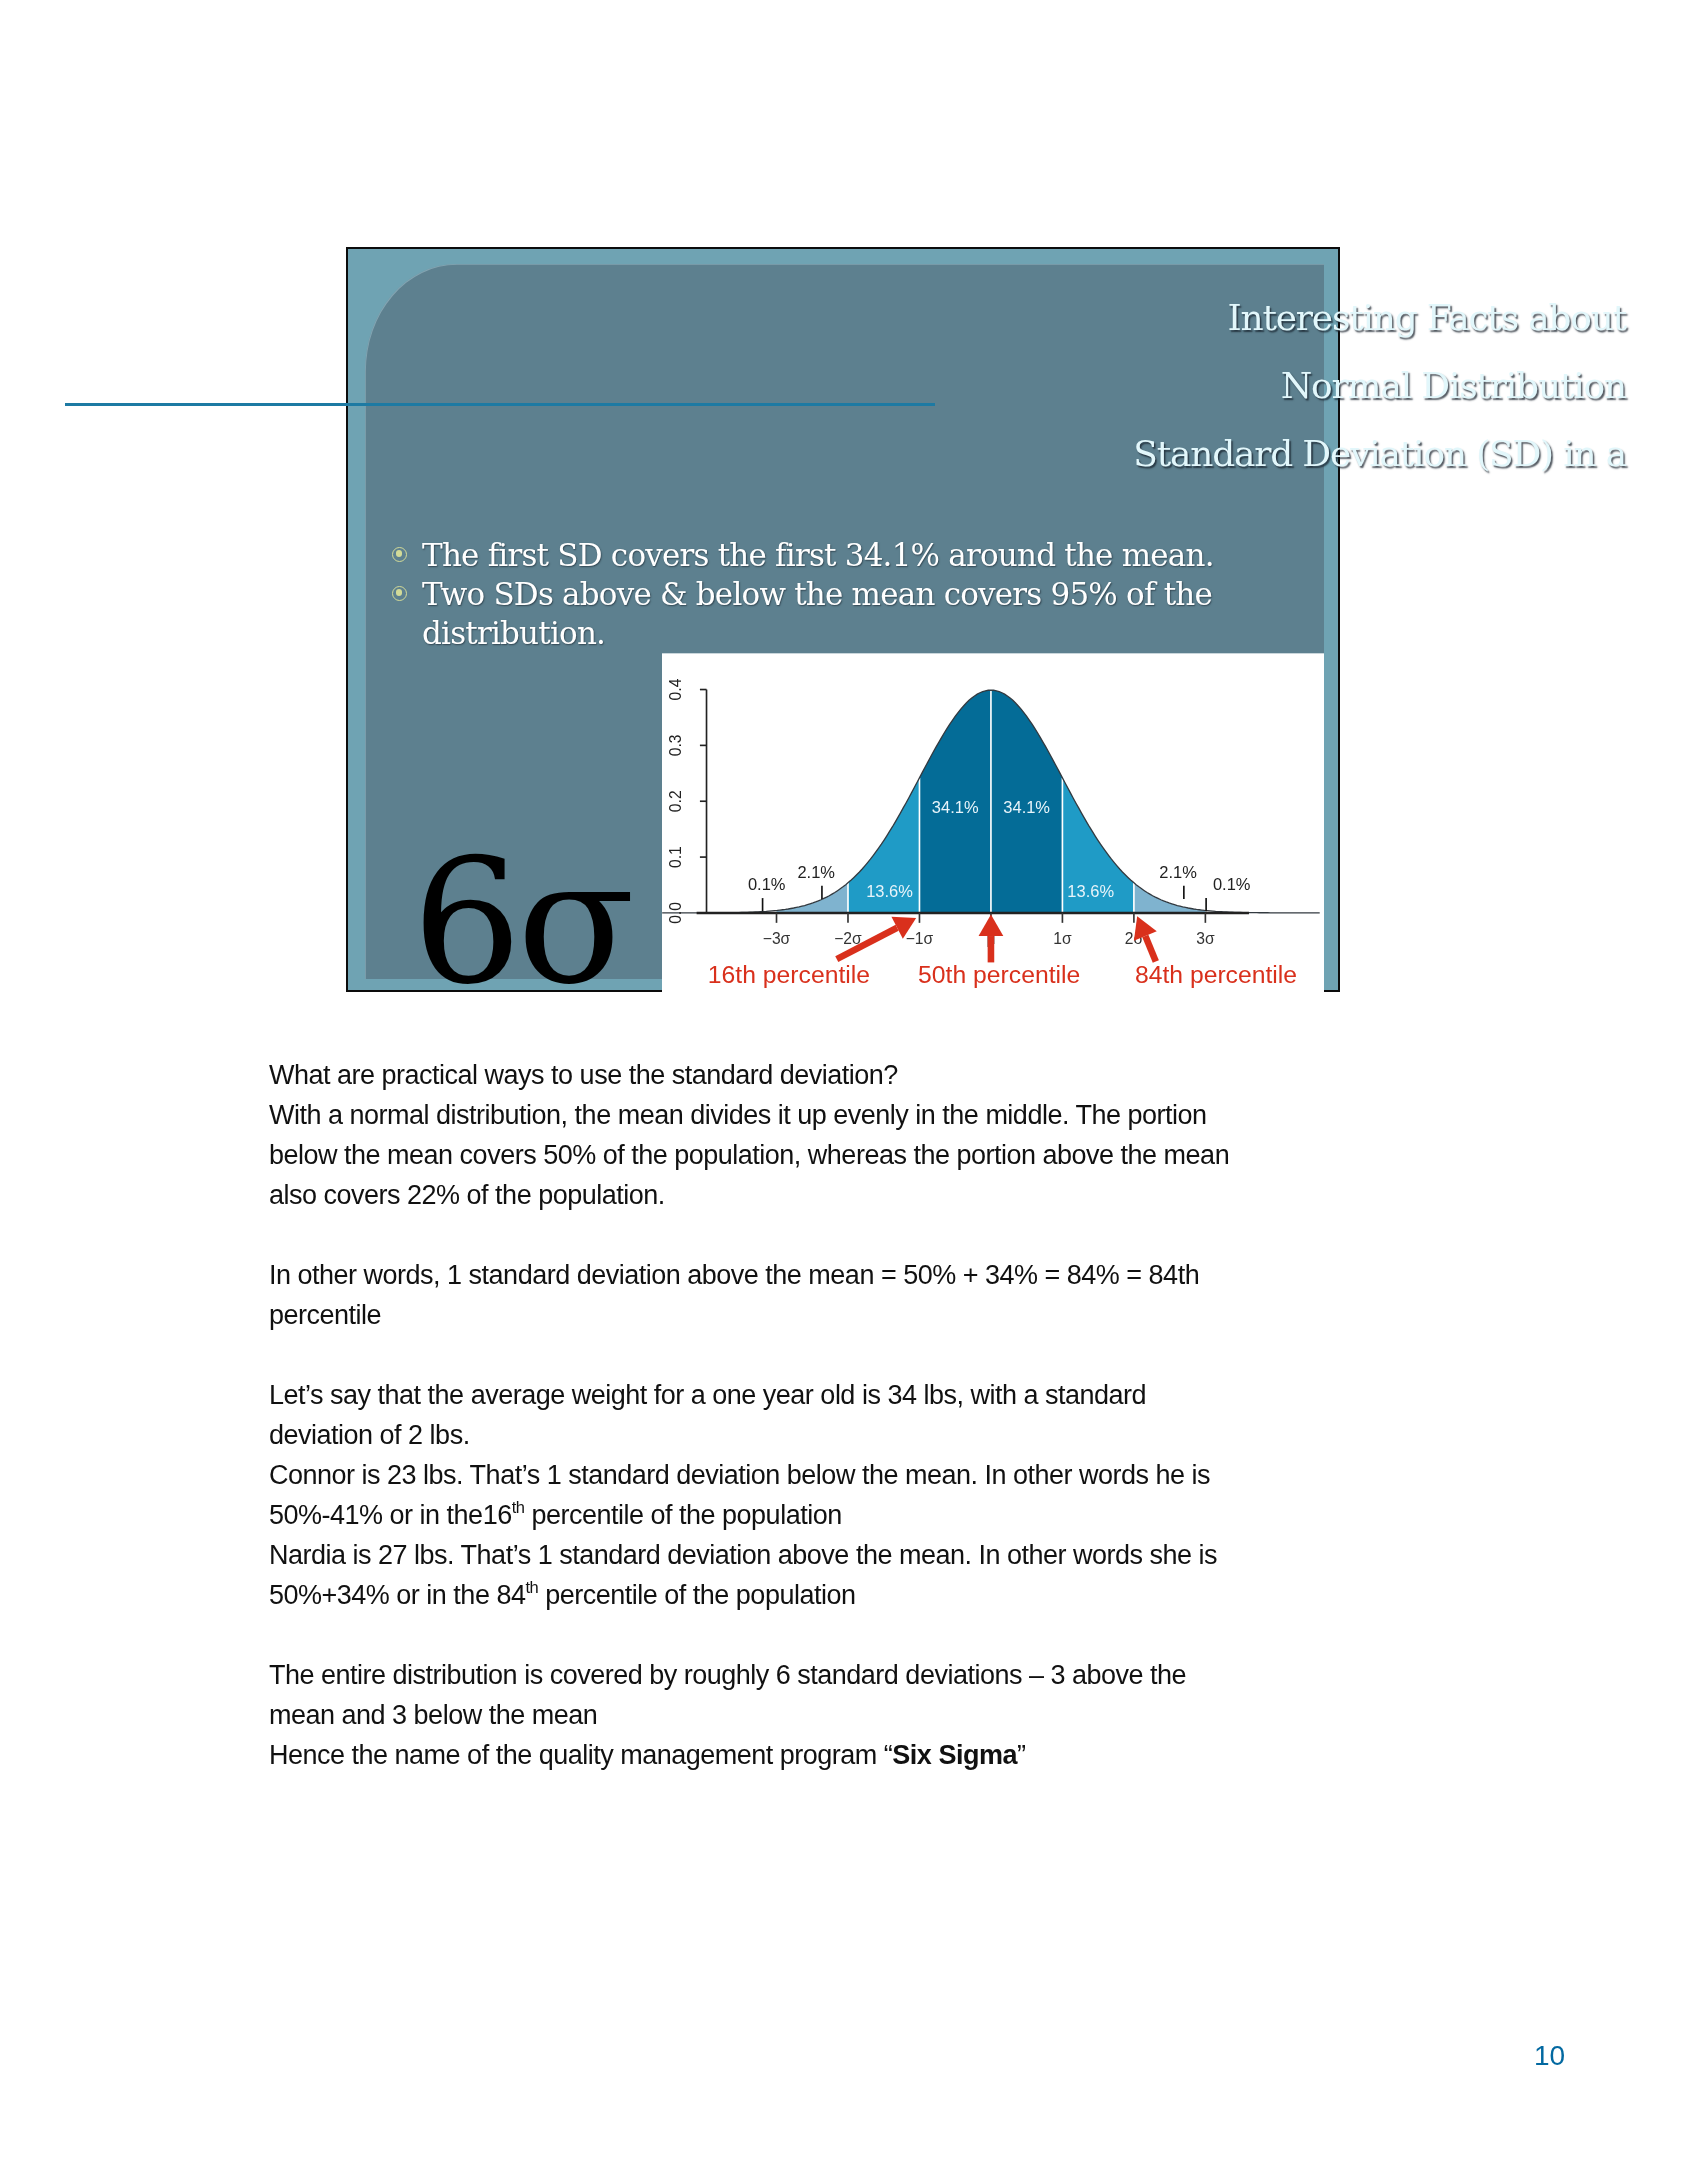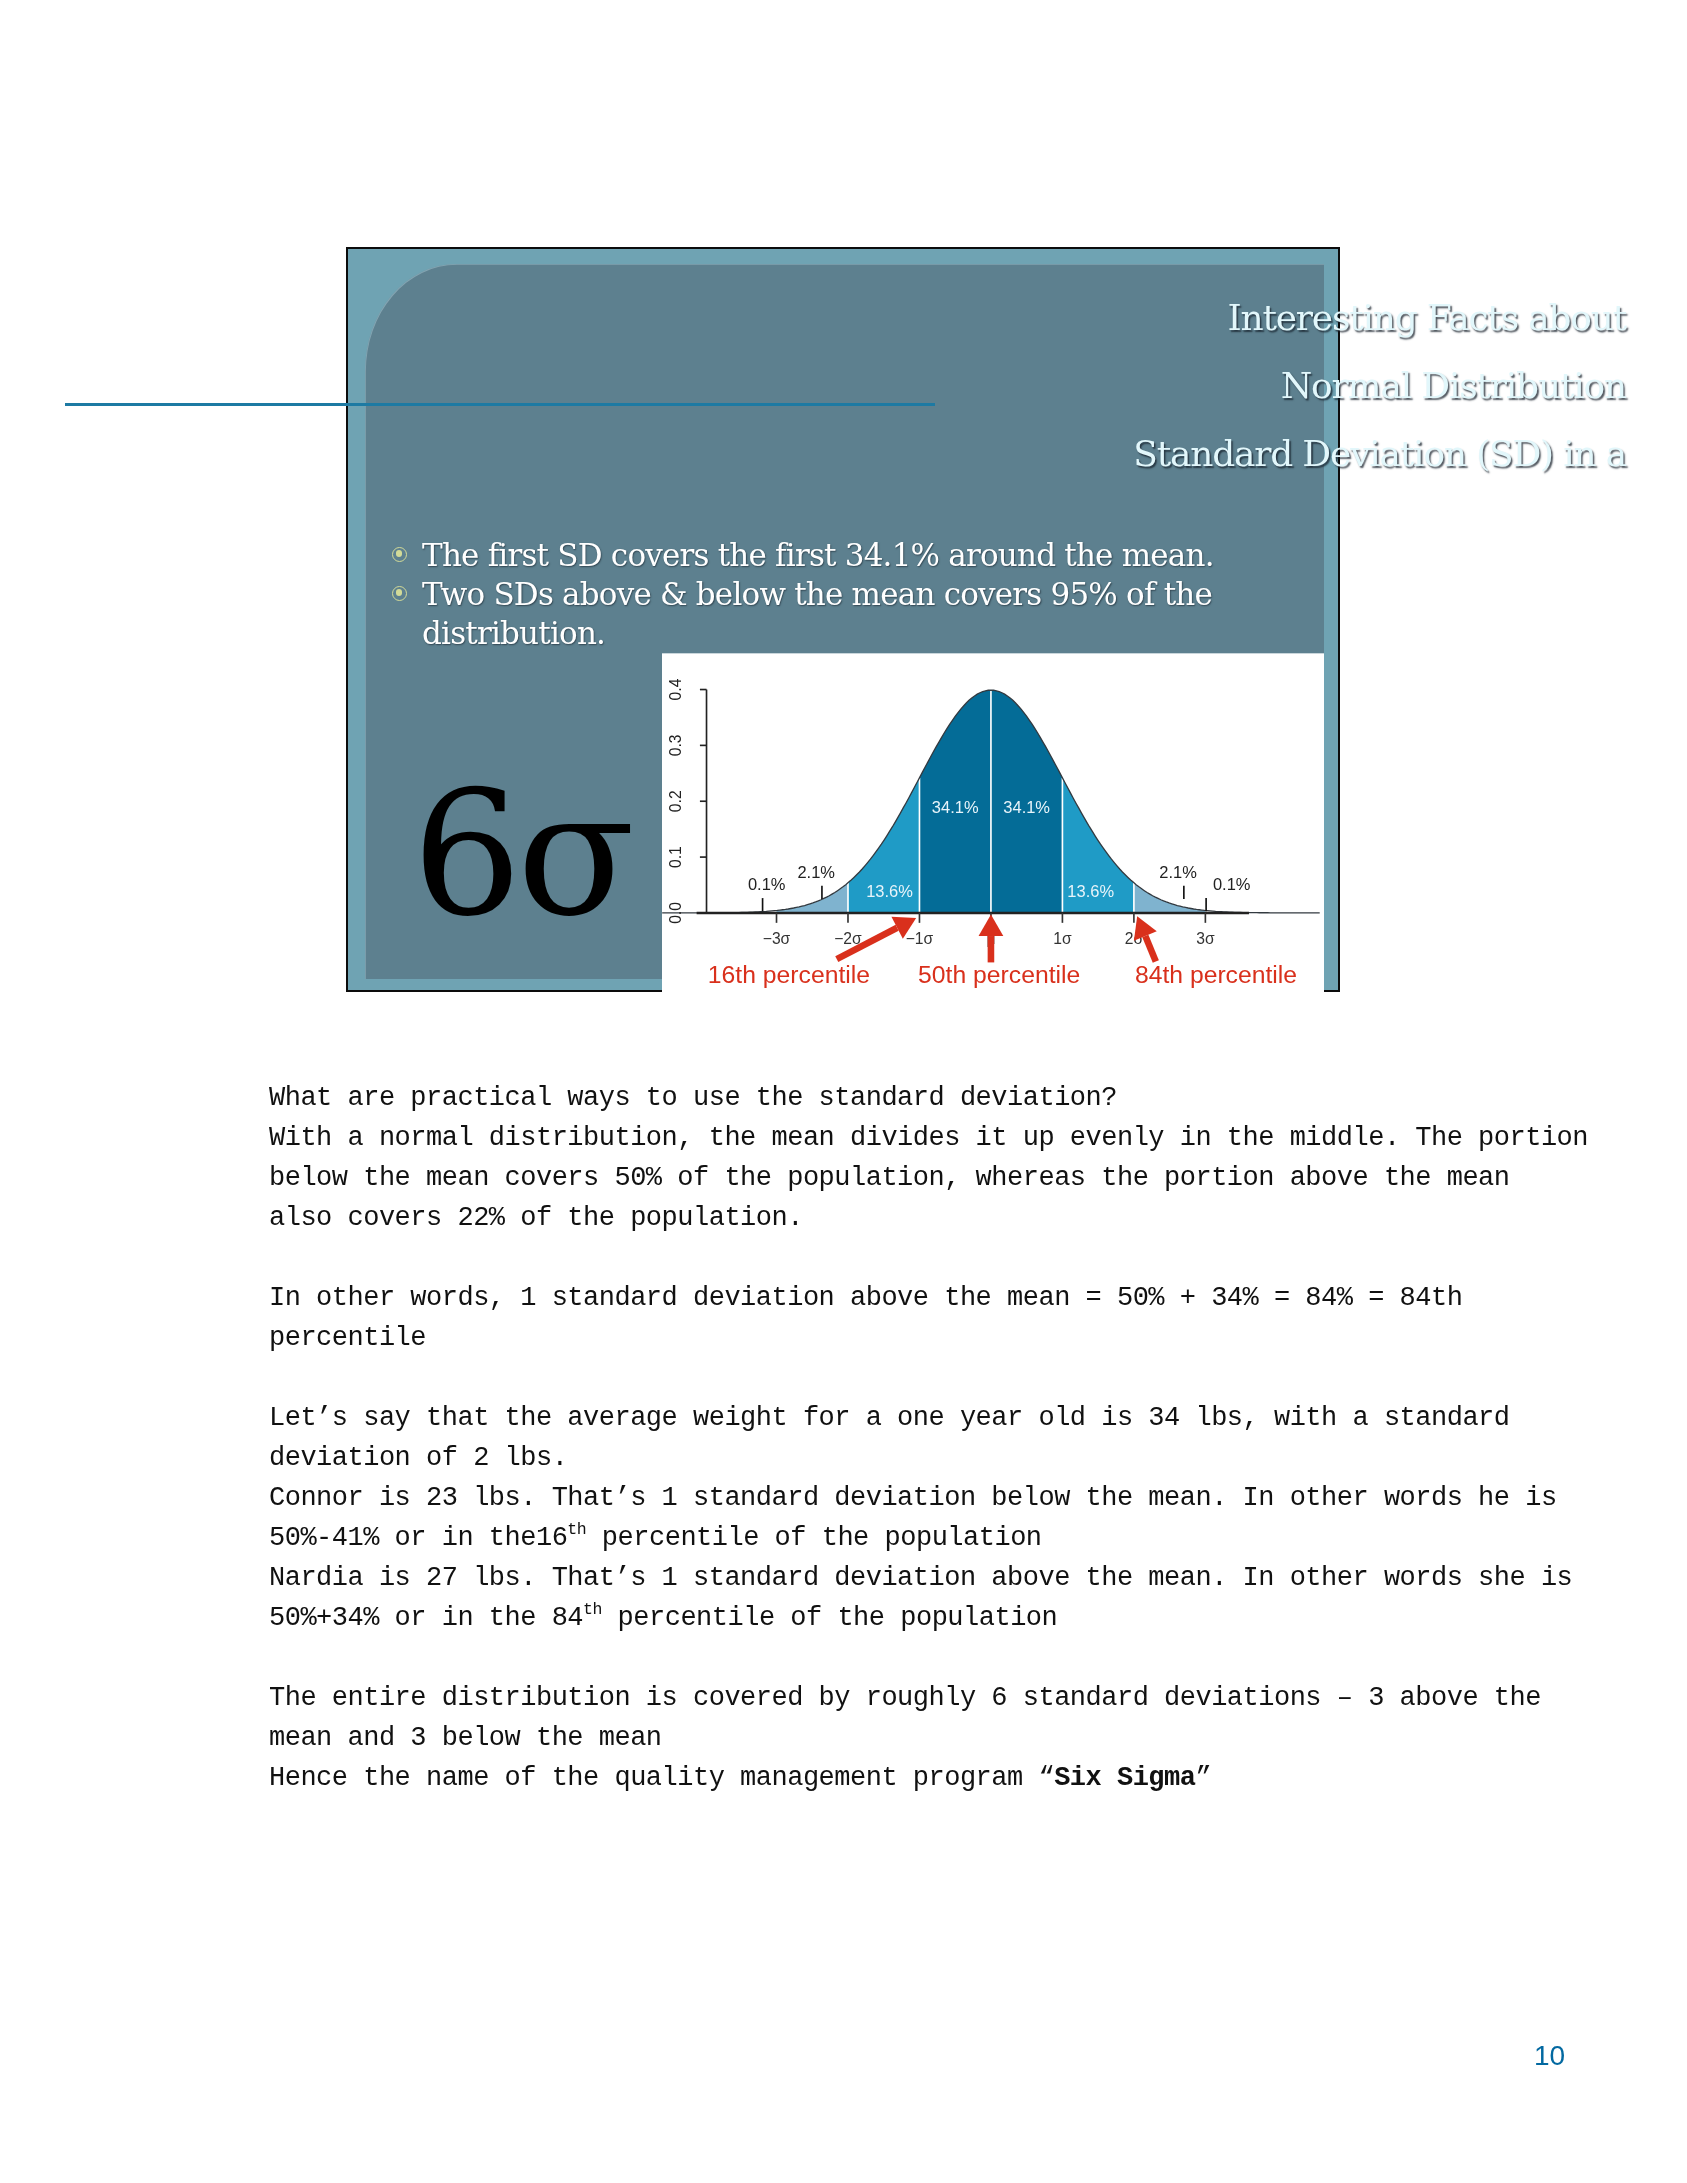--- a/index.html
+++ b/index.html
@@ -50,43 +50,42 @@
   .bullet-mark {
     position: absolute; left: 3.3px; top: 10.7px;
     width: 15px; height: 15px; border-radius: 50%;
     border: 1.6px solid #d2da98; box-sizing: border-box;
   }
   .bullet-mark::after {
     content: ""; position: absolute; left: 2.5px; top: 2.5px;
     width: 6.6px; height: 6.6px; border-radius: 50%; background: #d2da98;
   }
   .six-sigma {
-    position: absolute; left: 412px; top: 768px;
+    position: absolute; left: 412px; top: 836px;
     font-family: "DejaVu Serif", serif;
     font-size: 173px; line-height: 173px; color: #000;
     letter-spacing: -5px;
     text-align: right;
   }
   .chart-box {
     position: absolute; left: 662px; top: 653px;
     width: 662px; height: 339px; background: #ffffff;
     border-top: 1.6px solid #c9d6db;
     box-sizing: border-box;
   }
   .chart-svg { position: absolute; left: 0; top: 0; }
   .chart-svg text { font-family: "Liberation Sans", sans-serif; }
   .pct-label { font-family: "DejaVu Serif", serif; }
 
   
   .doc {
     position: absolute; left: 269px; top: 1055px; width: 1170px;
-    font-family: Liberation Mono, monospace;
+    font-family: Liberation Sans, sans-serif;
     font-size: 27px; line-height: 40px; color: #111;
     letter-spacing: -0.5px;
-    margin-top: 23px;
   }
   .para { margin: 0 0 40px 0; }
   .para div { white-space: nowrap; }
   sup { font-size: 16.5px; line-height: 0; vertical-align: 11.5px; }
   .bold { font-weight: bold; }
   .page-number {
     position: absolute; left: 1534px; top: 2040px;
     font-family: "Liberation Sans", sans-serif; font-size: 28px; color: #0369a1;
   }
 </style>

